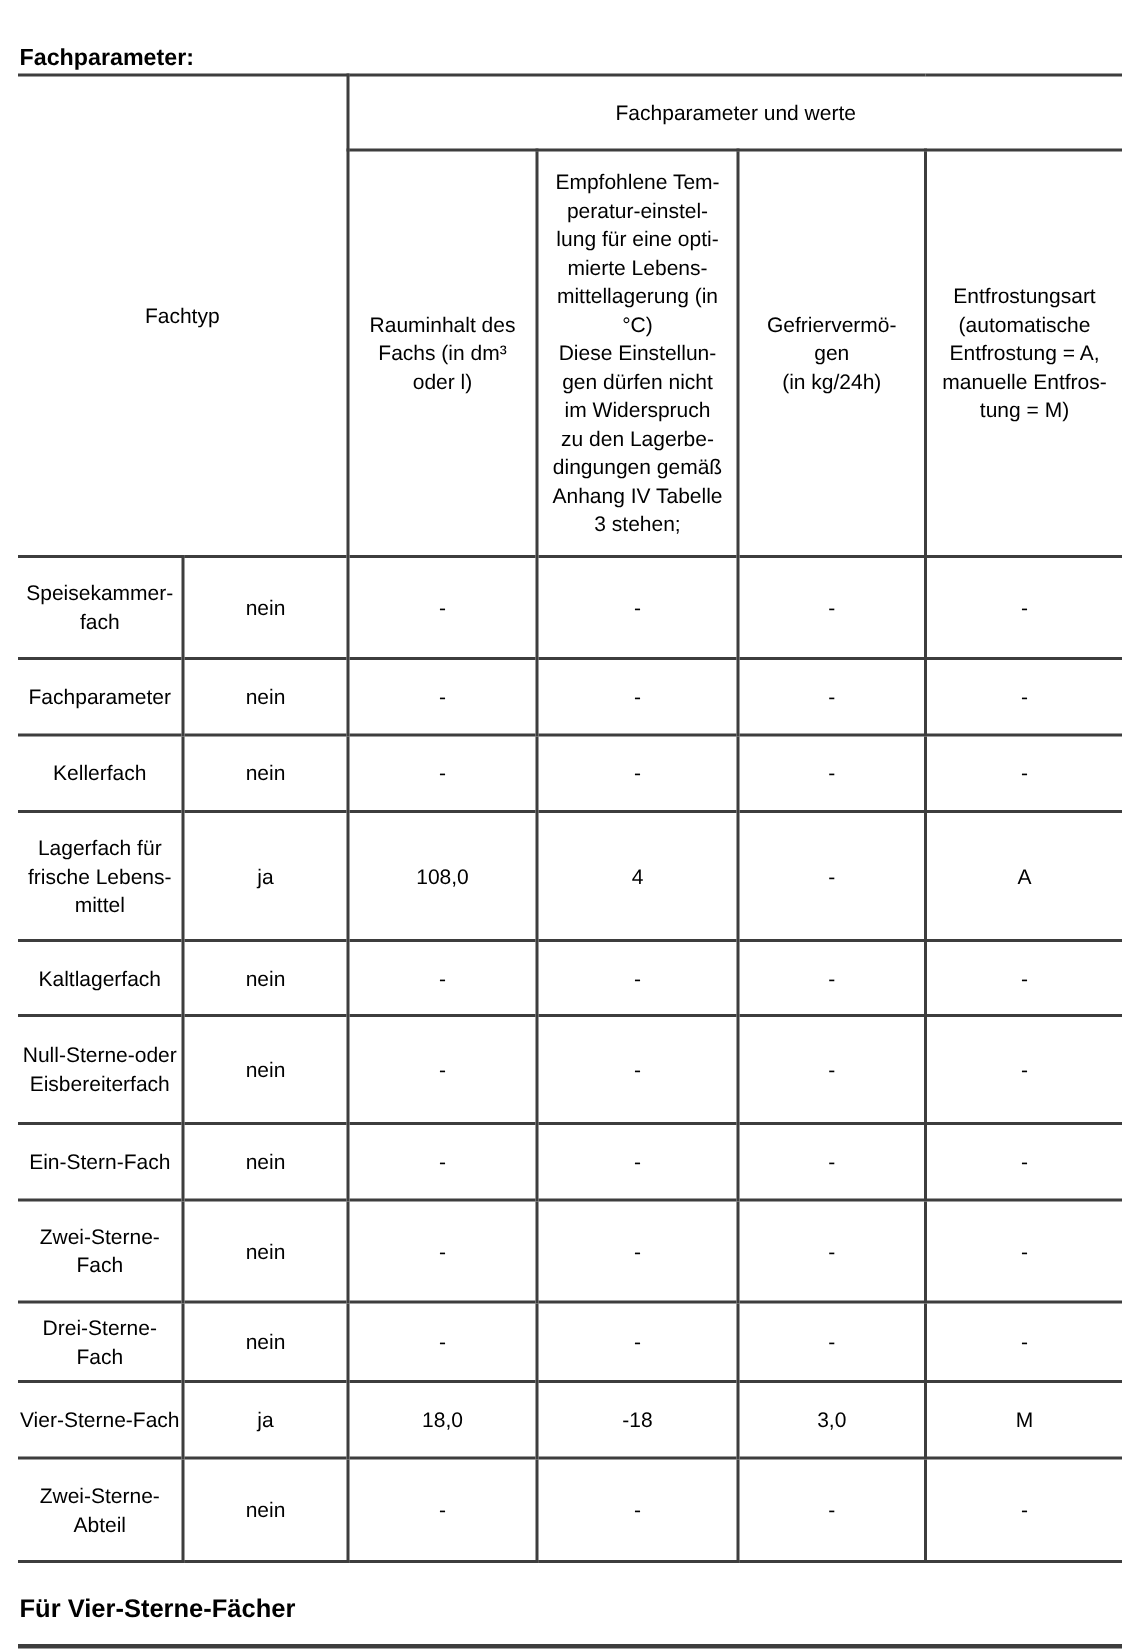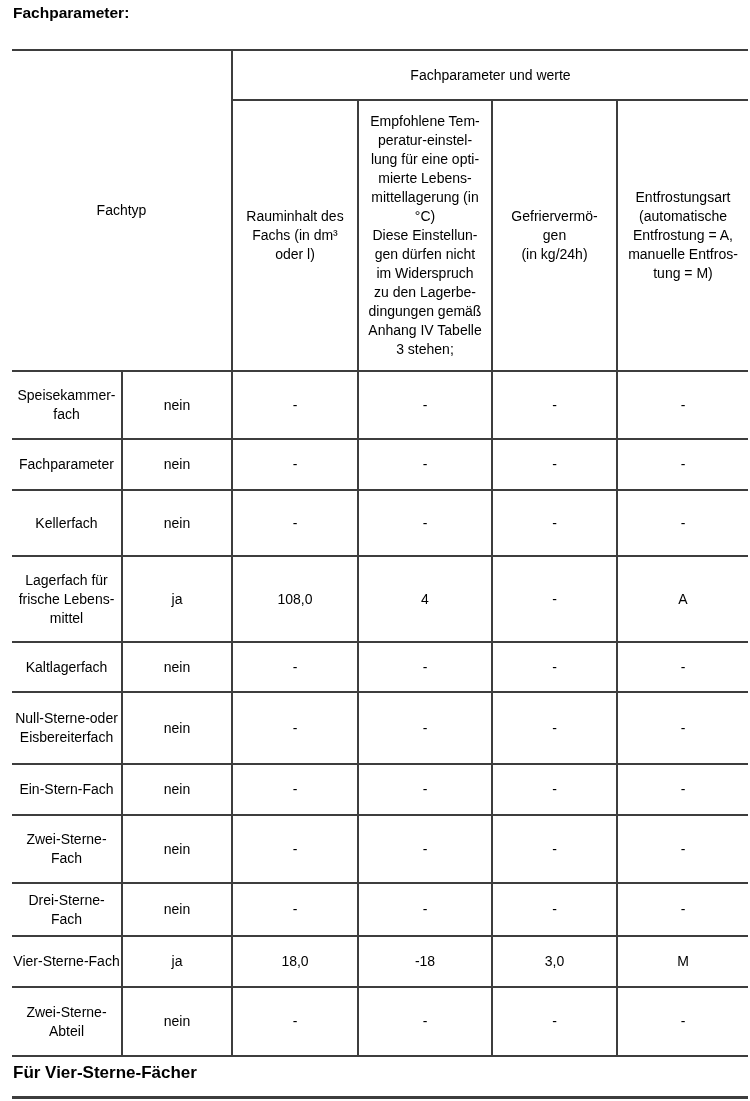--- a/index.html
+++ b/index.html
@@ -5,21 +5,21 @@
   :root{
     --border-c:#3d3d3d;
     --text-c:#000000;
   }
   html,body{margin:0;padding:0;background:#ffffff;}
   body{
     width:750px;height:1101px;position:relative;overflow:hidden;
     font-family:"Liberation Sans", sans-serif;color:var(--text-c);
   }
   .page-title{
-    position:absolute;left:13px;top:4px;
+    position:absolute;left:13px;top:30px;
     font-size:15.5px;font-weight:bold;
   }
   table.param-table{
     position:absolute;left:12px;top:49px;width:736px;
     border-collapse:collapse;table-layout:fixed;
   }
   table.param-table td{
     padding:0;margin:0;
     font-size:14px;line-height:19px;
     text-align:center;vertical-align:middle;
@@ -96,21 +96,21 @@
     <td class="bt">-</td>
   </tr>
   <tr style="height:51px">
     <td class="bt br cell-fachtyp">Fachparameter</td>
     <td class="bt br">nein</td>
     <td class="bt br">-</td>
     <td class="bt br">-</td>
     <td class="bt br">-</td>
     <td class="bt">-</td>
   </tr>
-  <tr style="height:66px">
+  <tr style="height:51px">
     <td class="bt br cell-fachtyp">Kellerfach</td>
     <td class="bt br">nein</td>
     <td class="bt br">-</td>
     <td class="bt br">-</td>
     <td class="bt br">-</td>
     <td class="bt">-</td>
   </tr>
   <tr style="height:86px">
     <td class="bt br cell-fachtyp">Lagerfach für
 frische Lebens-

